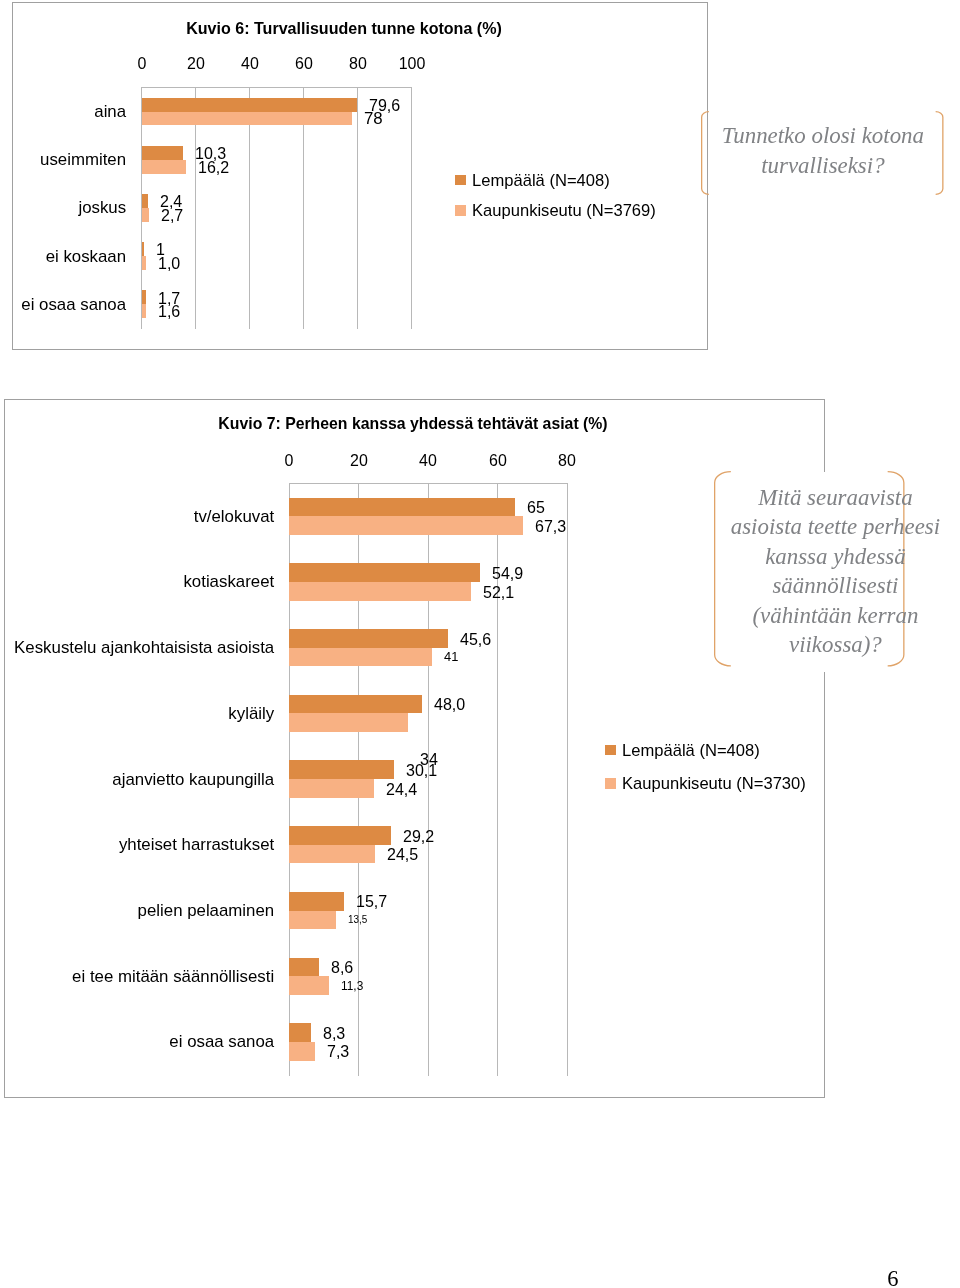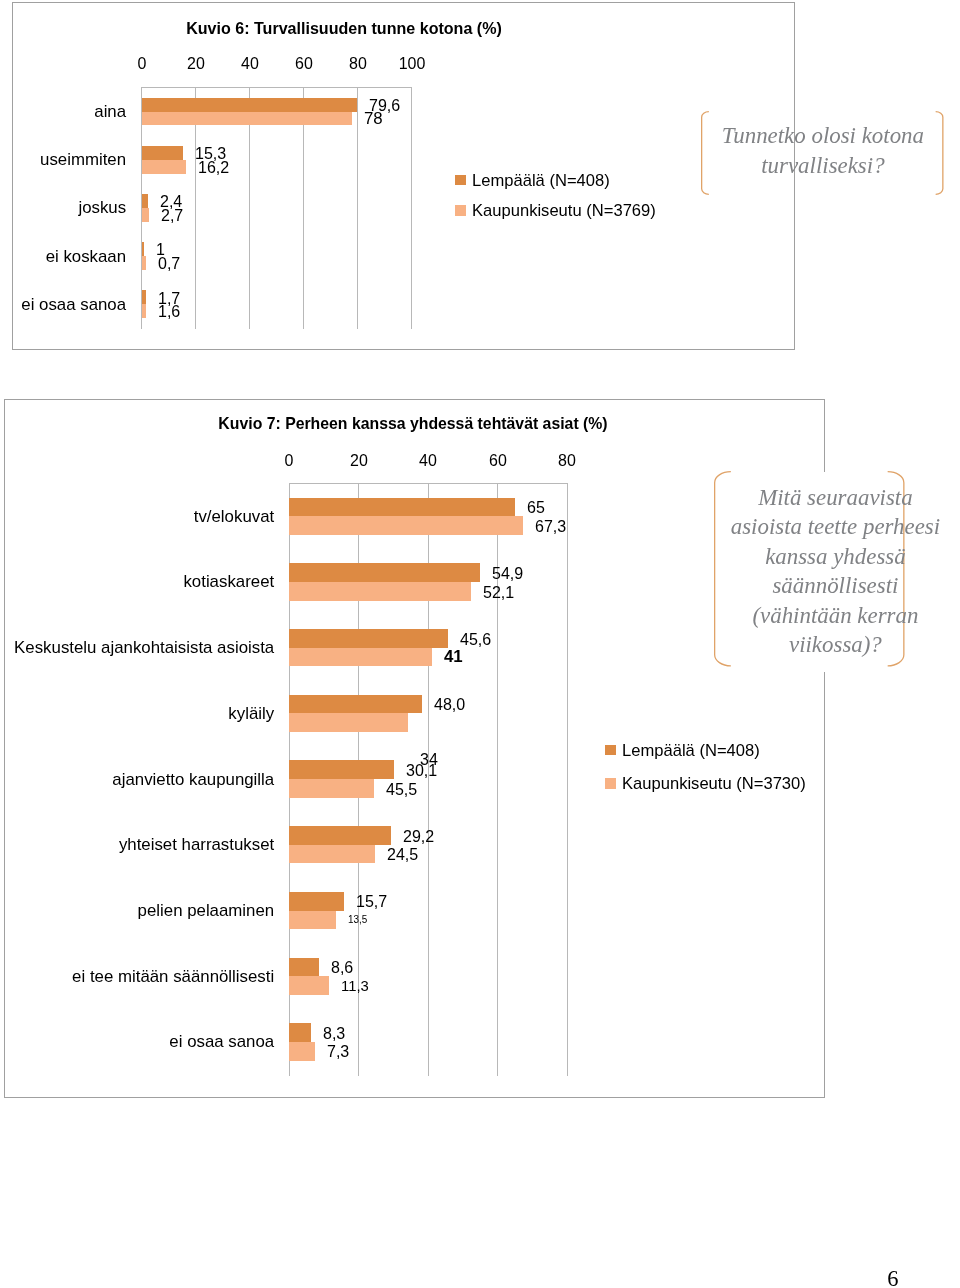--- a/index.html
+++ b/index.html
@@ -36,21 +36,21 @@
   .callout-text{position:absolute;font-family:"Liberation Serif",serif;
      font-style:italic;color:#808285;text-align:center;}
 
   .page-number{position:absolute;font-family:"Liberation Serif",serif;
      color:#000;line-height:1;}
 </style>
 </head>
 <body>
 
 <div class="page">
-  <div id="chart0" class="chart-frame" style="left: 12.3px; top: 2.2px; width: 783px; height: 347.6px;">
+  <div id="chart0" class="chart-frame" style="left: 12.3px; top: 2.2px; width: 696px; height: 347.6px;">
       <div class="chart-frame-border"></div>
       <div class="chart-title" style="left: -68.8px; top: 16.8065px; width: 800px; font-size: 17px; line-height: 19.55px; transform: scaleX(0.945) translateZ(0px); transform-origin: center top;">Kuvio 6: Turvallisuuden tunne kotona (%)</div>
       <div class="xtick" style="left: 89.5px; top: 52.2065px; width: 80px; font-size: 17px; line-height: 19.55px; transform: scaleX(0.94) translateZ(0px); transform-origin: center top;">0</div>
       <div class="xtick" style="left: 143.5px; top: 52.2065px; width: 80px; font-size: 17px; line-height: 19.55px; transform: scaleX(0.94) translateZ(0px); transform-origin: center top;">20</div>
       <div class="xtick" style="left: 197.5px; top: 52.2065px; width: 80px; font-size: 17px; line-height: 19.55px; transform: scaleX(0.94) translateZ(0px); transform-origin: center top;">40</div>
       <div class="xtick" style="left: 251.5px; top: 52.2065px; width: 80px; font-size: 17px; line-height: 19.55px; transform: scaleX(0.94) translateZ(0px); transform-origin: center top;">60</div>
       <div class="xtick" style="left: 305.5px; top: 52.2065px; width: 80px; font-size: 17px; line-height: 19.55px; transform: scaleX(0.94) translateZ(0px); transform-origin: center top;">80</div>
       <div class="xtick" style="left: 359.5px; top: 52.2065px; width: 80px; font-size: 17px; line-height: 19.55px; transform: scaleX(0.94) translateZ(0px); transform-origin: center top;">100</div>
       <div class="gridline" style="left: 129px; top: 85.1px; width: 271px; height: 1px;"></div>
       <div class="gridline" style="left: 129px; top: 85.6px; width: 1px; height: 241.4px;"></div>
@@ -59,33 +59,33 @@
       <div class="gridline" style="left: 237px; top: 85.6px; width: 1px; height: 241.4px;"></div>
       <div class="gridline" style="left: 291px; top: 85.6px; width: 1px; height: 241.4px;"></div>
       <div class="gridline" style="left: 345px; top: 85.6px; width: 1px; height: 241.4px;"></div>
       <div class="cat-label" style="left: 0px; top: 100.111px; width: 114.1px; font-size: 17px; line-height: 19.55px; transform: scaleX(0.99) translateZ(0px); transform-origin: right top;">aina</div>
       <div class="bar" style="left: 129.5px; top: 95.9853px; width: 214.92px; height: 13.6547px; background: rgb(221, 138, 67);"></div>
       <div class="val-label" style="left: 356.42px; top: 94.0484px; font-size: 16.2px; line-height: 18.63px; transform: scaleX(0.99) translateZ(0px); transform-origin: left top;">79,6</div>
       <div class="bar" style="left: 129.5px; top: 109.64px; width: 210.6px; height: 13.6547px; background: rgb(248, 177, 131);"></div>
       <div class="val-label" style="left: 352.1px; top: 107.703px; font-size: 17px; line-height: 18.63px; transform: scaleX(0.99) translateZ(0px); transform-origin: left top;">78</div>
       <div class="cat-label" style="left: 0px; top: 148.191px; width: 114.1px; font-size: 17px; line-height: 19.55px; transform: scaleX(0.99) translateZ(0px); transform-origin: right top;">useimmiten</div>
       <div class="bar" style="left: 129.5px; top: 144.065px; width: 41.31px; height: 13.6547px; background: rgb(221, 138, 67);"></div>
-      <div class="val-label" style="left: 182.81px; top: 142.128px; font-size: 16.2px; line-height: 18.63px; transform: scaleX(0.99) translateZ(0px); transform-origin: left top;">15,3</div>
+      <div class="val-label" style="left: 182.81px; top: 142.128px; font-size: 16.2px; line-height: 18.63px; transform: scaleX(0.99) translateZ(0px); transform-origin: left top;">10,3</div>
       <div class="bar" style="left: 129.5px; top: 157.72px; width: 43.74px; height: 13.6547px; background: rgb(248, 177, 131);"></div>
       <div class="val-label" style="left: 185.24px; top: 155.783px; font-size: 16.2px; line-height: 18.63px; transform: scaleX(0.99) translateZ(0px); transform-origin: left top;">16,2</div>
       <div class="cat-label" style="left: 0px; top: 196.272px; width: 114.1px; font-size: 17px; line-height: 19.55px; transform: scaleX(0.99) translateZ(0px); transform-origin: right top;">joskus</div>
       <div class="bar" style="left: 129.5px; top: 192.145px; width: 6.48px; height: 13.6547px; background: rgb(221, 138, 67);"></div>
       <div class="val-label" style="left: 147.98px; top: 190.208px; font-size: 16.2px; line-height: 18.63px; transform: scaleX(0.99) translateZ(0px); transform-origin: left top;">2,4</div>
       <div class="bar" style="left: 129.5px; top: 205.8px; width: 7.29px; height: 13.6547px; background: rgb(248, 177, 131);"></div>
       <div class="val-label" style="left: 148.79px; top: 203.863px; font-size: 16.2px; line-height: 18.63px; transform: scaleX(0.99) translateZ(0px); transform-origin: left top; text-align: center;">2,7</div>
       <div class="cat-label" style="left: 0px; top: 244.351px; width: 114.1px; font-size: 17px; line-height: 19.55px; transform: scaleX(0.99) translateZ(0px); transform-origin: right top;">ei koskaan</div>
       <div class="bar" style="left: 129.5px; top: 240.225px; width: 2.7px; height: 13.6547px; background: rgb(221, 138, 67);"></div>
       <div class="val-label" style="left: 144.2px; top: 238.288px; font-size: 16.2px; line-height: 18.63px; transform: scaleX(0.99) translateZ(0px); transform-origin: left top;">1</div>
       <div class="bar" style="left: 129.5px; top: 253.88px; width: 4.05px; height: 13.6547px; background: rgb(248, 177, 131);"></div>
-      <div class="val-label" style="left: 145.55px; top: 251.943px; font-size: 16.2px; line-height: 18.63px; transform: scaleX(0.99) translateZ(0px); transform-origin: left top;">0,7</div>
+      <div class="val-label" style="left: 145.55px; top: 251.943px; font-size: 16.2px; line-height: 18.63px; transform: scaleX(0.99) translateZ(0px); transform-origin: left top;">1,0</div>
       <div class="cat-label" style="left: 0px; top: 292.432px; width: 114.1px; font-size: 17px; line-height: 19.55px; transform: scaleX(0.99) translateZ(0px); transform-origin: right top;">ei osaa sanoa</div>
       <div class="bar" style="left: 129.5px; top: 288.305px; width: 4.59px; height: 13.6547px; background: rgb(221, 138, 67);"></div>
       <div class="val-label" style="left: 146.09px; top: 286.368px; font-size: 16.2px; line-height: 18.63px; transform: scaleX(0.99) translateZ(0px); transform-origin: left top;">1,7</div>
       <div class="bar" style="left: 129.5px; top: 301.96px; width: 4.32px; height: 13.6547px; background: rgb(248, 177, 131);"></div>
       <div class="val-label" style="left: 145.82px; top: 300.023px; font-size: 16.2px; line-height: 18.63px; transform: scaleX(0.99) translateZ(0px); transform-origin: left top;">1,6</div>
       <div class="legend-swatch" style="left: 442.7px; top: 172.4px; width: 10.6px; height: 10.6px; background: rgb(221, 138, 67);"></div>
       <div class="legend-text" style="left: 459.5px; top: 168.494px; font-size: 17px; line-height: 19.55px; transform: scaleX(0.975) translateZ(0px); transform-origin: left top;">Lempäälä (N=408)</div>
       <div class="legend-swatch" style="left: 442.7px; top: 203.1px; width: 10.6px; height: 10.6px; background: rgb(248, 177, 131);"></div>
       <div class="legend-text" style="left: 459.5px; top: 199.195px; font-size: 17px; line-height: 19.55px; transform: scaleX(0.975) translateZ(0px); transform-origin: left top;">Kaupunkiseutu (N=3769)</div>
     </div>
@@ -120,46 +120,46 @@
       <div class="val-label" style="left: 531.567px; top: 118.122px; font-size: 16.2px; line-height: 18.63px; transform: scaleX(0.99) translateZ(0px); transform-origin: left top;">67,3</div>
       <div class="cat-label" style="left: 0px; top: 173.738px; width: 270.2px; font-size: 17px; line-height: 19.55px; transform: scaleX(0.99) translateZ(0px); transform-origin: right top;">kotiaskareet</div>
       <div class="bar" style="left: 285.7px; top: 164.605px; width: 190.778px; height: 18.662px; background: rgb(221, 138, 67);"></div>
       <div class="val-label" style="left: 488.478px; top: 165.171px; font-size: 16.2px; line-height: 18.63px; transform: scaleX(0.99) translateZ(0px); transform-origin: left top;">54,9</div>
       <div class="bar" style="left: 285.7px; top: 183.267px; width: 181.048px; height: 18.662px; background: rgb(248, 177, 131);"></div>
       <div class="val-label" style="left: 478.748px; top: 183.833px; font-size: 16.2px; line-height: 18.63px; transform: scaleX(0.99) translateZ(0px); transform-origin: left top;">52,1</div>
       <div class="cat-label" style="left: 0px; top: 239.449px; width: 270.2px; font-size: 17px; line-height: 19.55px; transform: scaleX(0.99) translateZ(0px); transform-origin: right top;">Keskustelu ajankohtaisista asioista</div>
       <div class="bar" style="left: 285.7px; top: 230.316px; width: 158.46px; height: 18.662px; background: rgb(221, 138, 67);"></div>
       <div class="val-label" style="left: 456.16px; top: 230.883px; font-size: 16.2px; line-height: 18.63px; transform: scaleX(0.99) translateZ(0px); transform-origin: left top;">45,6</div>
       <div class="bar" style="left: 285.7px; top: 248.978px; width: 142.475px; height: 18.662px; background: rgb(248, 177, 131);"></div>
-      <div class="val-label" style="left: 440.175px; top: 249.545px; font-size: 17px; line-height: 18.63px; transform: scaleX(0.99) translateZ(0px); transform-origin: left top; font-weight: bold;">41</div>
+      <div class="val-label" style="left: 440.175px; top: 249.545px; font-size: 13px; line-height: 18.63px; transform: scaleX(0.99) translateZ(0px); transform-origin: left top;">41</div>
       <div class="cat-label" style="left: 0px; top: 305.16px; width: 270.2px; font-size: 17px; line-height: 19.55px; transform: scaleX(0.99) translateZ(0px); transform-origin: right top;">kyläily</div>
       <div class="bar" style="left: 285.7px; top: 296.027px; width: 132.745px; height: 18.662px; background: rgb(221, 138, 67);"></div>
       <div class="val-label" style="left: 430.445px; top: 296.594px; font-size: 16.2px; line-height: 18.63px; transform: scaleX(0.99) translateZ(0px); transform-origin: left top;">48,0</div>
       <div class="bar" style="left: 285.7px; top: 314.689px; width: 118.15px; height: 18.662px; background: rgb(248, 177, 131);"></div>
       <div class="val-label" style="left: 415.85px; top: 315.256px; font-size: 16.2px; line-height: 18.63px; transform: scaleX(0.99) translateZ(0px); transform-origin: left top; margin-top: 36px;">34</div>
       <div class="cat-label" style="left: 0px; top: 370.871px; width: 270.2px; font-size: 17px; line-height: 19.55px; transform: scaleX(0.99) translateZ(0px); transform-origin: right top;">ajanvietto kaupungilla</div>
       <div class="bar" style="left: 285.7px; top: 361.738px; width: 104.597px; height: 18.662px; background: rgb(221, 138, 67);"></div>
       <div class="val-label" style="left: 402.298px; top: 362.305px; font-size: 16.2px; line-height: 18.63px; transform: scaleX(0.99) translateZ(0px); transform-origin: left top;">30,1</div>
       <div class="bar" style="left: 285.7px; top: 380.4px; width: 84.79px; height: 18.662px; background: rgb(248, 177, 131);"></div>
-      <div class="val-label" style="left: 382.49px; top: 380.967px; font-size: 16.2px; line-height: 18.63px; transform: scaleX(0.99) translateZ(0px); transform-origin: left top;">45,5</div>
+      <div class="val-label" style="left: 382.49px; top: 380.967px; font-size: 16.2px; line-height: 18.63px; transform: scaleX(0.99) translateZ(0px); transform-origin: left top;">24,4</div>
       <div class="cat-label" style="left: 0px; top: 436.583px; width: 270.2px; font-size: 17px; line-height: 19.55px; transform: scaleX(0.99) translateZ(0px); transform-origin: right top;">yhteiset harrastukset</div>
       <div class="bar" style="left: 285.7px; top: 427.449px; width: 101.47px; height: 18.662px; background: rgb(221, 138, 67);"></div>
       <div class="val-label" style="left: 399.17px; top: 428.016px; font-size: 16.2px; line-height: 18.63px; transform: scaleX(0.99) translateZ(0px); transform-origin: left top;">29,2</div>
       <div class="bar" style="left: 285.7px; top: 446.111px; width: 85.1375px; height: 18.662px; background: rgb(248, 177, 131);"></div>
       <div class="val-label" style="left: 382.837px; top: 446.678px; font-size: 16.2px; line-height: 18.63px; transform: scaleX(0.99) translateZ(0px); transform-origin: left top;">24,5</div>
       <div class="cat-label" style="left: 0px; top: 502.294px; width: 270.2px; font-size: 17px; line-height: 19.55px; transform: scaleX(0.99) translateZ(0px); transform-origin: right top;">pelien pelaaminen</div>
       <div class="bar" style="left: 285.7px; top: 493.16px; width: 54.5575px; height: 18.662px; background: rgb(221, 138, 67);"></div>
       <div class="val-label" style="left: 352.257px; top: 493.727px; font-size: 16.2px; line-height: 18.63px; transform: scaleX(0.99) translateZ(0px); transform-origin: left top;">15,7</div>
       <div class="bar" style="left: 285.7px; top: 511.822px; width: 46.9125px; height: 18.662px; background: rgb(248, 177, 131);"></div>
       <div class="val-label" style="left: 344.613px; top: 512.389px; font-size: 10px; line-height: 18.63px; transform: scaleX(0.99) translateZ(0px); transform-origin: left top;">13,5</div>
       <div class="cat-label" style="left: 0px; top: 568.005px; width: 270.2px; font-size: 17px; line-height: 19.55px; transform: scaleX(0.99) translateZ(0px); transform-origin: right top;">ei tee mitään säännöllisesti</div>
       <div class="bar" style="left: 285.7px; top: 558.871px; width: 29.885px; height: 18.662px; background: rgb(221, 138, 67);"></div>
       <div class="val-label" style="left: 327.585px; top: 559.438px; font-size: 16.2px; line-height: 18.63px; transform: scaleX(0.99) translateZ(0px); transform-origin: left top;">8,6</div>
       <div class="bar" style="left: 285.7px; top: 577.533px; width: 39.2675px; height: 18.662px; background: rgb(248, 177, 131);"></div>
-      <div class="val-label" style="left: 336.967px; top: 578.1px; font-size: 15px; line-height: 18.63px; transform: scaleX(0.99) translateZ(0px); transform-origin: left top;">11,3</div>
+      <div class="val-label" style="left: 336.967px; top: 578.1px; font-size: 12px; line-height: 18.63px; transform: scaleX(0.99) translateZ(0px); transform-origin: left top;">11,3</div>
       <div class="cat-label" style="left: 0px; top: 633.716px; width: 270.2px; font-size: 17px; line-height: 19.55px; transform: scaleX(0.99) translateZ(0px); transform-origin: right top;">ei osaa sanoa</div>
       <div class="bar" style="left: 285.7px; top: 624.582px; width: 21.1975px; height: 18.662px; background: rgb(221, 138, 67);"></div>
       <div class="val-label" style="left: 318.897px; top: 625.149px; font-size: 16.2px; line-height: 18.63px; transform: scaleX(0.99) translateZ(0px); transform-origin: left top;">8,3</div>
       <div class="bar" style="left: 285.7px; top: 643.244px; width: 25.3675px; height: 18.662px; background: rgb(248, 177, 131);"></div>
       <div class="val-label" style="left: 323.067px; top: 643.811px; font-size: 16.2px; line-height: 18.63px; transform: scaleX(0.99) translateZ(0px); transform-origin: left top;">7,3</div>
       <div class="legend-swatch" style="left: 601.5px; top: 346px; width: 10.4px; height: 10.4px; background: rgb(221, 138, 67);"></div>
       <div class="legend-text" style="left: 617.8px; top: 341.995px; font-size: 17px; line-height: 19.55px; transform: scaleX(0.975) translateZ(0px); transform-origin: left top;">Lempäälä (N=408)</div>
       <div class="legend-swatch" style="left: 601.5px; top: 379.5px; width: 10.4px; height: 10.4px; background: rgb(248, 177, 131);"></div>
       <div class="legend-text" style="left: 617.8px; top: 375.495px; font-size: 17px; line-height: 19.55px; transform: scaleX(0.975) translateZ(0px); transform-origin: left top;">Kaupunkiseutu (N=3730)</div>
     </div>

